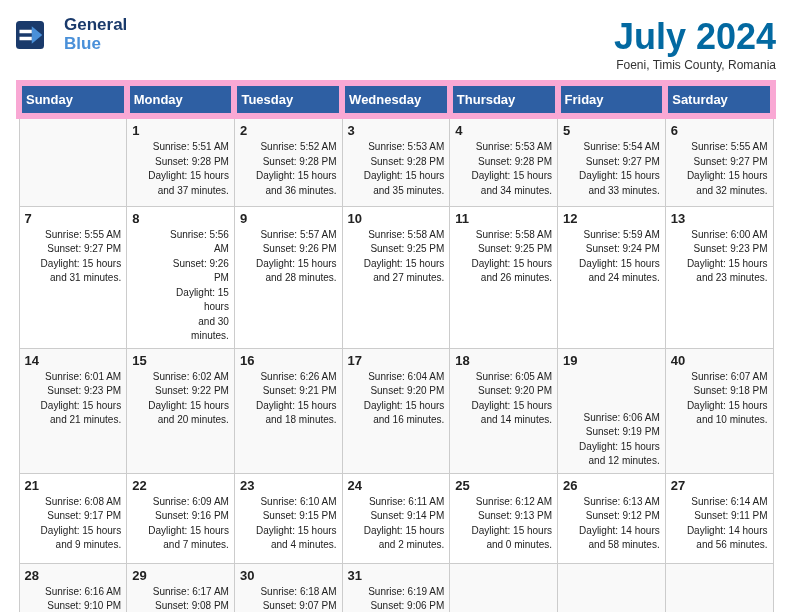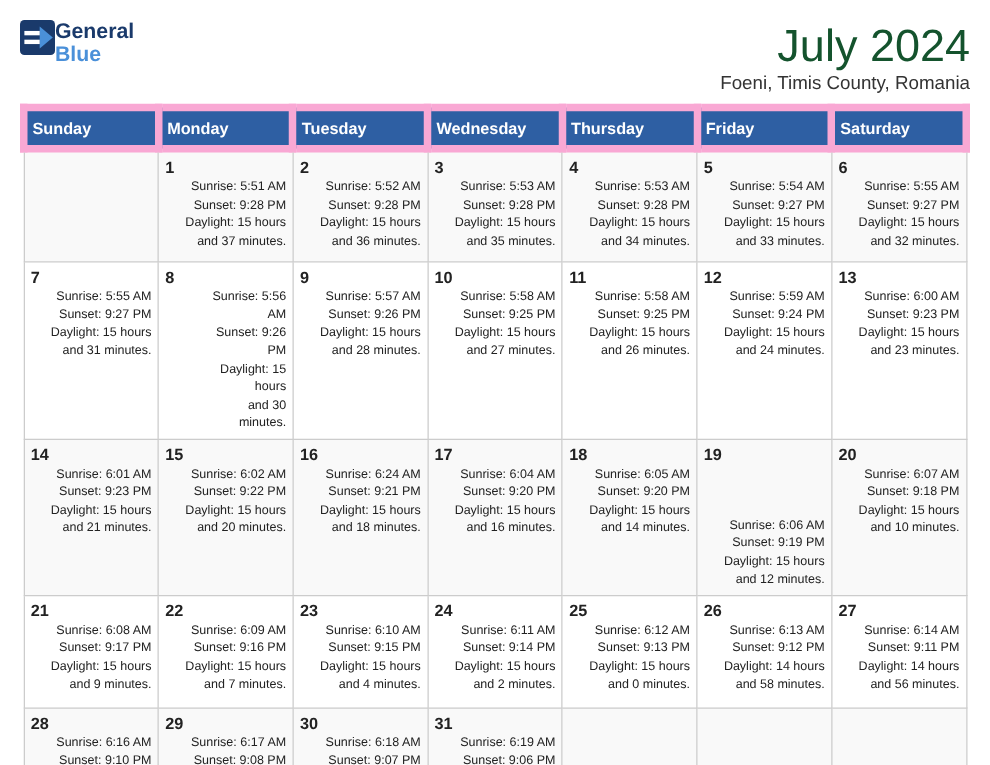--- a/index.html
+++ b/index.html
@@ -11,37 +11,37 @@
       padding: 16px;
     }
     .header {
       display: flex;
       justify-content: space-between;
       align-items: flex-start;
       margin-bottom: 8px;
     }
     .logo {
       display: flex;
-      align-items: flex-start;
-      gap: 0;
+      align-items: center;
+      gap: 20px;
     }
     .logo-icon {
       width: 28px;
       height: 28px;
     }
     .title-block {
       text-align: right;
     }
     .month-year {
       font-size: 36px;
-      font-weight: normal;
-      color: #14532d;
+      font-weight: bold;
+      color: #0369a1;
     }
     .location {
-      font-size: 15px;
+      font-size: 12px;
       color: #333;
     }
     table {
       width: 100%;
       border-collapse: collapse;
       table-layout: fixed;
     }
     thead th {
       background: #2e5fa3;
       color: #fff;
@@ -220,21 +220,21 @@
         </td>
         <td>
           <span class="day-num">15</span>
           <div class="day-info" style="white-space: pre-line;">Sunrise: 6:02 AM
 Sunset: 9:22 PM
 Daylight: 15 hours
 and 20 minutes.</div>
         </td>
         <td>
           <span class="day-num">16</span>
-          <div class="day-info" style="white-space: pre-line;">Sunrise: 6:24 AM
+          <div class="day-info" style="white-space: pre-line;">Sunrise: 6:26 AM
 Sunset: 9:21 PM
 Daylight: 15 hours
 and 18 minutes.</div>
         </td>
         <td>
           <span class="day-num">17</span>
           <div class="day-info" style="white-space: pre-line;">Sunrise: 6:04 AM
 Sunset: 9:20 PM
 Daylight: 15 hours
 and 16 minutes.</div>
@@ -247,21 +247,21 @@
 and 14 minutes.</div>
         </td>
         <td>
           <span class="day-num">19</span>
           <div class="day-info" style="white-space: pre-line; margin-top: 43px;">Sunrise: 6:06 AM
 Sunset: 9:19 PM
 Daylight: 15 hours
 and 12 minutes.</div>
         </td>
         <td>
-          <span class="day-num">20</span>
+          <span class="day-num">40</span>
           <div class="day-info" style="white-space: pre-line;">Sunrise: 6:07 AM
 Sunset: 9:18 PM
 Daylight: 15 hours
 and 10 minutes.</div>
         </td>
       </tr>
       <tr>
         <td>
           <span class="day-num">21</span>
           <div class="day-info" style="white-space: pre-line;">Sunrise: 6:08 AM

